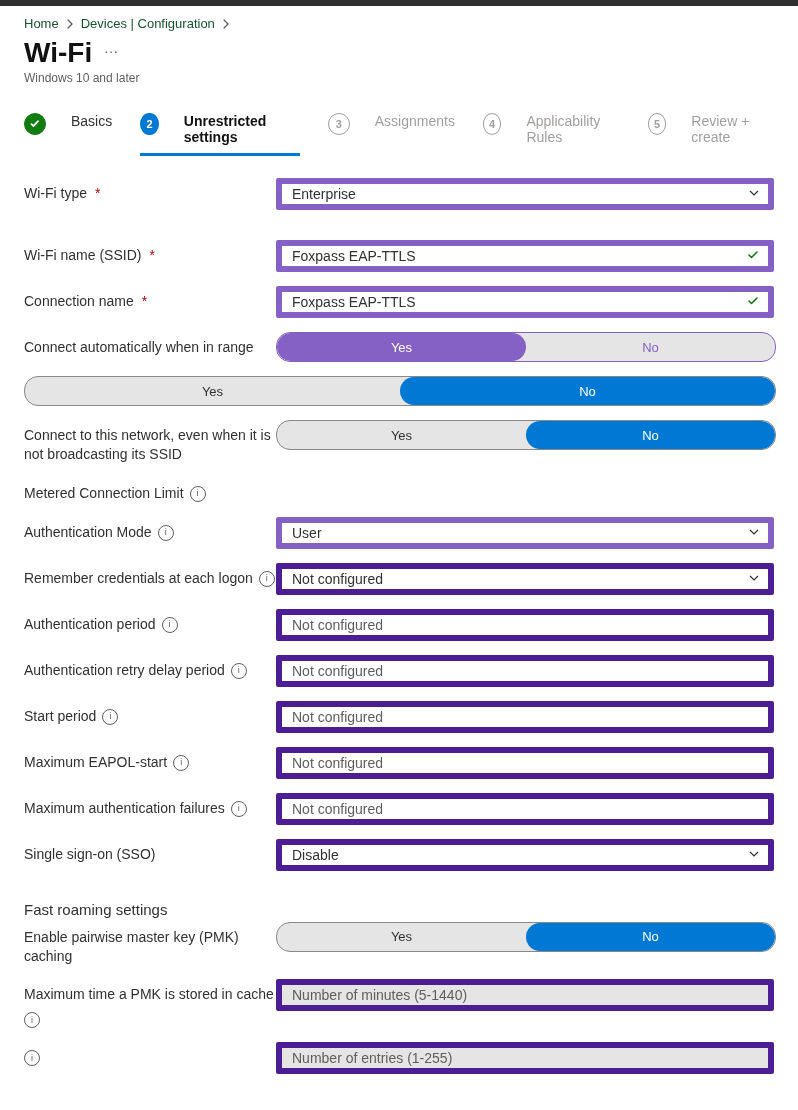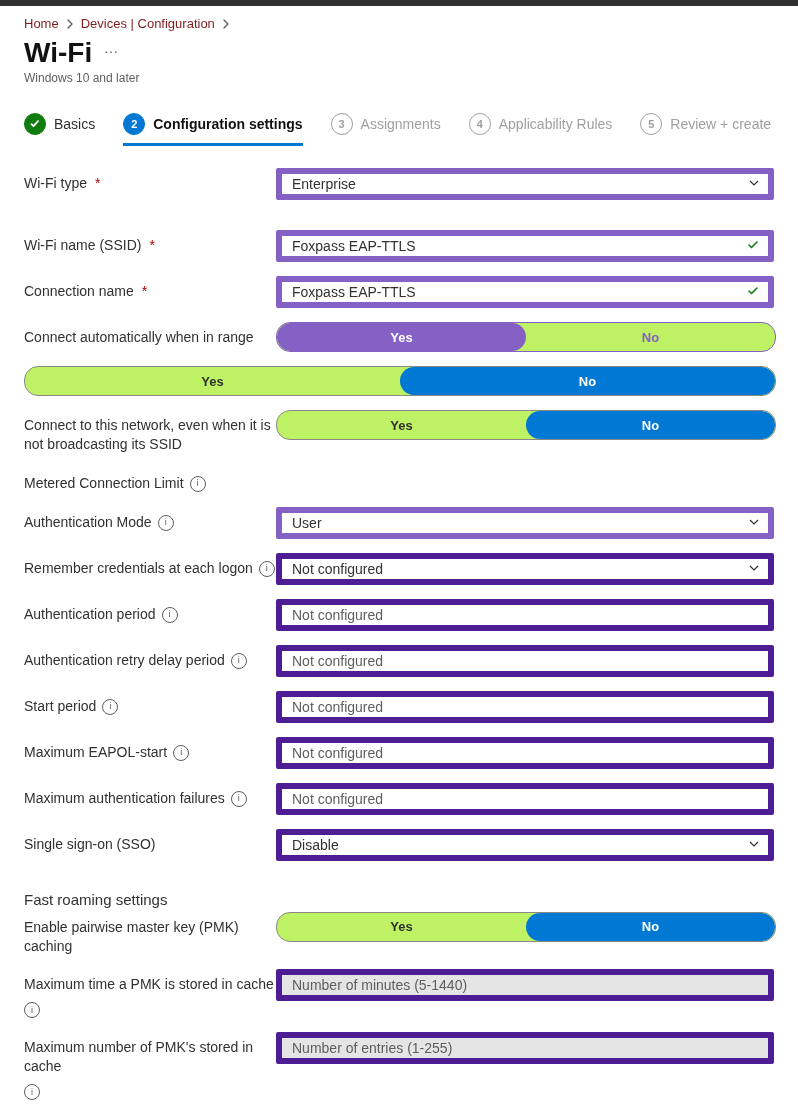--- a/index.html
+++ b/index.html
@@ -1,30 +1,30 @@
 <!DOCTYPE html>
 <html><head>
 <meta charset="utf-8">
 <style>
   html,body{margin:0;padding:0;font-family:"Segoe UI",Arial,sans-serif;color:#323130;background:#fff;font-size:14px;}
   .topbar{height:6px;background:#303030;}
   .page{padding:0 24px 40px 24px;}
   
   .breadcrumb{display:flex;align-items:center;gap:6px;font-size:13px;margin-top:10px;}
-  .breadcrumb a{color:#7f1d1d;text-decoration:none;}
+  .breadcrumb a{color:#14532d;text-decoration:none;}
   .breadcrumb .sep{color:#605e5c;}
   .breadcrumb .sep svg{display:block;}
   
   .header{margin-top:6px;}
   .header h1{font-size:28px;font-weight:600;margin:0;display:inline-block;color:#111;}
   .header .dots{display:inline-block;margin-left:8px;color:#605e5c;font-size:14px;vertical-align:super;}
   .subtitle{font-size:12px;color:#605e5c;margin-top:2px;}
   
   .steps{display:flex;gap:28px;margin-top:28px;border-bottom:1px solid transparent;}
-  .step{display:flex;align-items:center;gap:8px;padding-bottom:10px;position:relative;cursor:pointer;}
+  .step{display:flex;align-items:flex-start;gap:25px;padding-bottom:10px;position:relative;cursor:pointer;}
   .step .circle{width:20px;height:20px;border-radius:50%;display:flex;align-items:center;justify-content:center;font-size:11px;font-weight:600;border:1px solid #a19f9d;color:#a19f9d;background:#fff;}
   .step.done .circle{background:#107c10;border-color:#107c10;color:#fff;}
   .step.active .circle{background:#0078d4;border-color:#0078d4;color:#fff;}
   .step .label{font-size:14px;color:#a19f9d;}
   .step.done .label{color:#323130;}
   .step.active .label{color:#111;font-weight:600;}
   .step.active::after{content:"";position:absolute;left:0;right:0;bottom:-1px;height:3px;background:#0078d4;}
   .step .check svg{display:block;}
   
   .form{margin-top:22px;}
@@ -36,21 +36,21 @@
   
   .select,.textbox{position:relative;display:flex;align-items:center;height:32px;border:6px solid #4c1d95;border-radius:2px;padding:0 30px 0 10px;background:#fff;box-sizing:border-box;width:100%;}
   .select .val,.textbox .val{flex:1;overflow:hidden;white-space:nowrap;text-overflow:ellipsis;color:#323130;}
   .textbox .val.placeholder{color:#605e5c;}
   .select .chev{position:absolute;right:8px;top:50%;transform:translateY(-50%);pointer-events:none;}
   .textbox .ok{position:absolute;right:8px;top:50%;transform:translateY(-50%);color:#107c10;}
   .border-purple{border-color:#8661c5;}
   .disabled{background:#e5e5e5;color:#a19f9d;}
   .disabled .val{color:#605e5c;}
   
-  .toggle{display:flex;width:100%;height:28px;border:1px solid #8a8886;border-radius:14px;overflow:hidden;background:#bef264;font-weight:bold;}
+  .toggle{display:flex;width:100%;height:28px;border:1px solid #8a8886;border-radius:14px;overflow:hidden;background:#e5e5e5;}
   .toggle .opt{flex:1;display:flex;align-items:center;justify-content:center;font-size:13px;cursor:pointer;}
   .toggle .opt.sel-blue{background:#0078d4;color:#fff;border-radius:14px;}
   .toggle .opt.sel-purple{background:#8661c5;color:#fff;border-radius:14px;}
   
   .section-title{font-size:15px;font-weight:400;color:#323130;margin-top:30px;margin-bottom:4px;}
   .gap{height:16px;}
 </style>
 </head>
 <body>
 
@@ -82,21 +82,21 @@
     <div class="step done">
       <span class="circle check">
         <svg width="12" height="12" viewBox="0 0 12 12">
             <path d="M2.5 6.2l2 2 4.5-5" stroke="#fff" stroke-width="1.8" fill="none" stroke-linecap="round" stroke-linejoin="round"></path>
           </svg>
       </span>
       <span class="label">Basics</span>
     </div>
     <div class="step active">
       <span class="circle">2</span>
-      <span class="label">Configuration settings</span>
+      <span class="label">Unrestricted settings</span>
     </div>
     <div class="step">
       <span class="circle">3</span>
       <span class="label">Assignments</span>
     </div>
     <div class="step">
       <span class="circle">4</span>
       <span class="label">Applicability Rules</span>
     </div>
     <div class="step">
@@ -331,21 +331,20 @@
       </div>
       <div class="ctrl">
         <div class="textbox disabled">
           <span class="val placeholder">Number of minutes (5-1440)</span>
         </div>
       </div>
     </div>
 
     <div class="row">
       <div class="lbl">
-        <span>Maximum number of PMK's stored in cache</span>
         <span class="info-icon">i</span>
       </div>
       <div class="ctrl">
         <div class="textbox disabled">
           <span class="val placeholder">Number of entries (1-255)</span>
         </div>
       </div>
     </div>
 
   </div>

